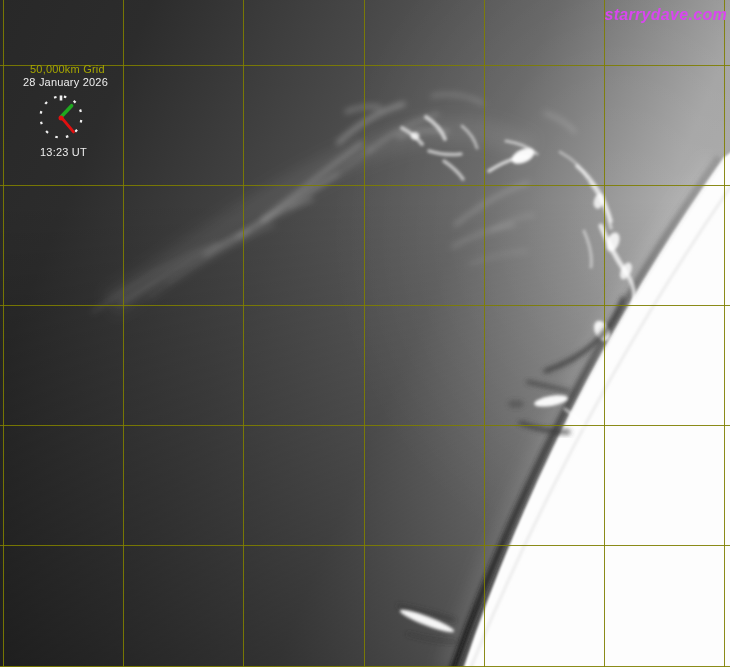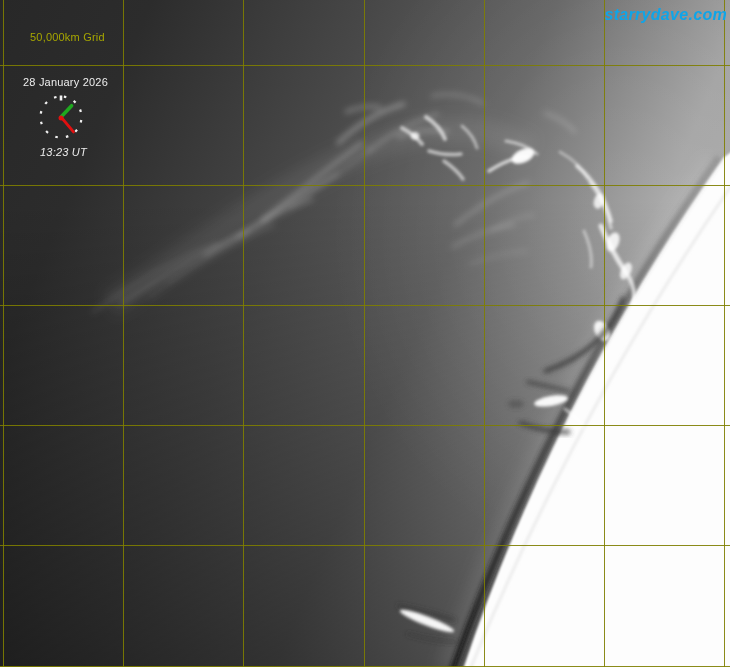--- a/index.html
+++ b/index.html
@@ -148,28 +148,28 @@
       <div class="gl v" style="background: rgb(126, 126, 0); left: 604px;"></div>
       <div class="gl v" style="background: rgb(126, 126, 0); left: 724px;"></div>
       <div class="gl h" style="background: rgb(126, 126, 0); top: 65px;"></div>
       <div class="gl h" style="background: rgb(126, 126, 0); top: 185px;"></div>
       <div class="gl h" style="background: rgb(126, 126, 0); top: 305px;"></div>
       <div class="gl h" style="background: rgb(126, 126, 0); top: 425px;"></div>
       <div class="gl h" style="background: rgb(126, 126, 0); top: 545px;"></div>
       <div class="gl h" style="background: rgb(126, 126, 0); top: 666px;"></div>
     </div>
 
-  <div class="label grid-label" style="color: rgb(166, 166, 0);">50,000km Grid</div>
+  <div class="label grid-label" style="color: rgb(166, 166, 0); margin-top: 32px;">50,000km Grid</div>
 
   <div class="label date-label" style="color: rgb(237, 237, 237);">28 January 2026</div>
 
   <svg class="clock" width="48" height="48" viewBox="0 0 48 48">
     <circle cx="24" cy="24" r="20.5" fill="none" stroke="#f0f0f0" stroke-width="2.2" stroke-dasharray="2.6 8.13" transform="rotate(-82 24 24)"></circle>
     <line x1="24" y1="2.5" x2="24" y2="7.5" stroke="#f0f0f0" stroke-width="2.6"></line>
     <line id="minuteHand" x1="24" y1="24" x2="36.5" y2="38.9" stroke="#e01010" stroke-width="2.8" stroke-linecap="round"></line>
     <line id="hourHand" x1="24" y1="24" x2="34.6" y2="12.7" stroke="#1fa81f" stroke-width="3.6" stroke-linecap="round"></line>
     <circle id="clockDot" cx="24" cy="25" r="2.5" fill="#e01010"></circle>
   </svg>
 
-  <div class="label time-label" style="color: rgb(237, 237, 237); font-style: italic;">13:23 UT</div>
+  <div class="label time-label" style="color: rgb(237, 237, 237);">13:23 UT</div>
 
-  <div class="watermark" style="color: #0ea5e9;">starrydave.com</div>
+  <div class="watermark" style="color: #d946ef;">starrydave.com</div>
 </div>
 
 </body></html>

